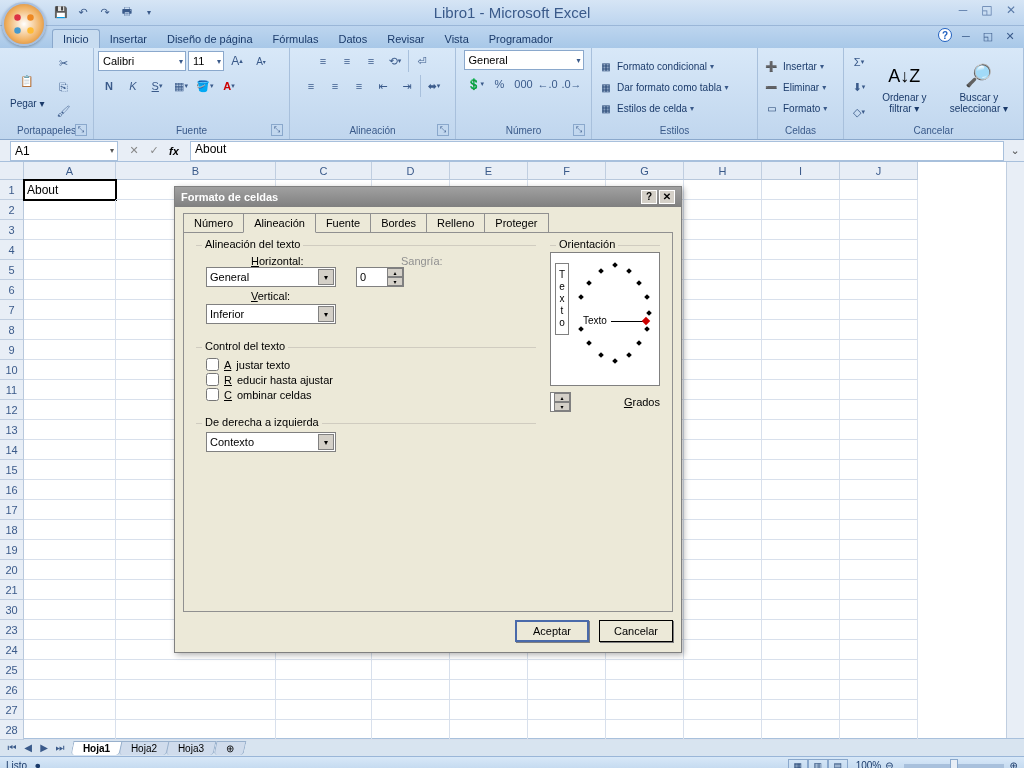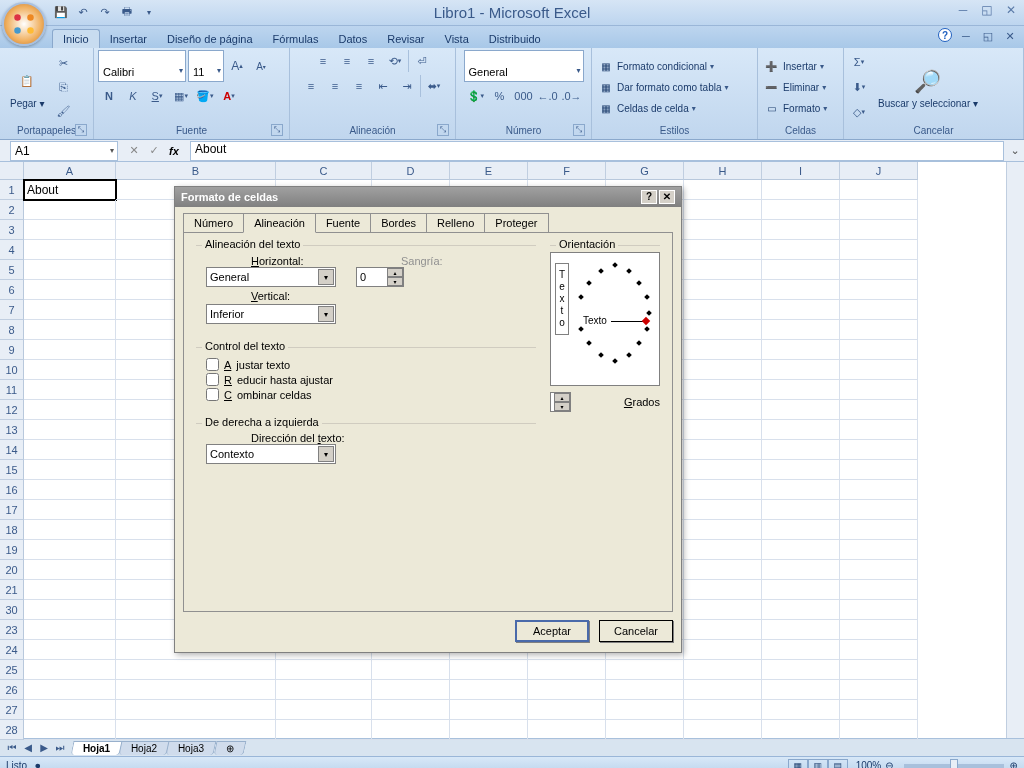--- a/index.html
+++ b/index.html
@@ -27,21 +27,21 @@
 .group { border-right: 1px solid #a8c0dc; display: flex; flex-direction: column; padding: 2px 4px; position: relative; }
 .group-body { flex: 1; display: flex; align-items: center; gap: 2px; }
 .group-label { text-align: center; font-size: 10px; color: #3a5a8a; padding: 1px 0; position: relative; }
 .group-label .launcher { position: absolute; right: 2px; bottom: 1px; width: 12px; height: 12px; border: 1px solid #8aa8cc; font-size: 8px; display:flex;align-items:center;justify-content:center; color:#3a5a8a; cursor:pointer; }
 .big-btn { display: flex; flex-direction: column; align-items: center; padding: 2px 6px; cursor: pointer; }
 .big-btn .ico { width: 32px; height: 32px; display:flex;align-items:center;justify-content:center; }
 .big-btn .lbl { font-size: 10px; color: #1a3a6a; text-align: center; }
 .col { display: flex; flex-direction: column; gap: 2px; }
 .row2 { display: flex; gap: 2px; align-items: center; }
 .mini { width: 22px; height: 22px; border: 1px solid transparent; display:flex;align-items:center;justify-content:center; cursor:pointer; font-size: 11px; color:#3a5a8a; }
-.combo { height: 20px; border: 1px solid #8aa8cc; background: #fff; display: flex; align-items: flex-start; padding: 15px 4px; font-size: 11px; position: relative; }
+.combo { height: 20px; border: 1px solid #8aa8cc; background: #fff; display: flex; align-items: center; padding: 0 4px; font-size: 11px; position: relative; }
 .combo .dd { position: absolute; right: 2px; color: #3a5a8a; font-size: 8px; }
 .style-item { font-size: 10px; color: #1a3a6a; padding: 1px 2px; cursor: pointer; display:flex;align-items:center;gap:3px; white-space:nowrap;}
 .style-item .dd{font-size:8px;color:#3a5a8a;}
 
 
 .formula-bar { height: 22px; background: #e8eef6; border-bottom: 1px solid #a8c0dc; display: flex; align-items: center; }
 .name-box { width: 108px; height: 20px; margin: 1px 0 1px 10px; border: 1px solid #a8c0dc; background: #fff; display: flex; align-items: center; padding: 0 4px; position: relative; font-size:12px; }
 .name-box .dd { position: absolute; right: 3px; font-size: 8px; color: #555; }
 .fx-buttons { display: flex; margin: 0 8px; gap:4px;align-items:center; }
 .fx-buttons span{display:flex;align-items:center;justify-content:center;width:16px;height:16px;}
@@ -144,21 +144,21 @@
 </div>
 
 <div class="ribbon-tabs">
   <div class="ribbon-tab active">Inicio</div>
   <div class="ribbon-tab">Insertar</div>
   <div class="ribbon-tab">Diseño de página</div>
   <div class="ribbon-tab">Fórmulas</div>
   <div class="ribbon-tab">Datos</div>
   <div class="ribbon-tab">Revisar</div>
   <div class="ribbon-tab">Vista</div>
-  <div class="ribbon-tab">Distribuido</div>
+  <div class="ribbon-tab">Programador</div>
   <div class="ribbon-help">
     <span style="color:#2060c0;font-weight:bold;background:#fff;border-radius:50%;border:1px solid #2060c0;width:14px;height:14px;font-size:10px;">?</span>
     <span>─</span>
     <span>◱</span>
     <span>✕</span>
   </div>
 </div>
 
 <div class="ribbon">
 
@@ -261,21 +261,21 @@
             <span>Formato condicional</span>
             <span class="dd">▾</span>
           </div>
       <div class="style-item">
             <span class="icon-box">▦</span>
             <span>Dar formato como tabla</span>
             <span class="dd">▾</span>
           </div>
       <div class="style-item">
             <span class="icon-box">▦</span>
-            <span>Celdas de celda</span>
+            <span>Estilos de celda</span>
             <span class="dd">▾</span>
           </div>
     </div>
       </div>
     <div class="group-label"><span>Estilos</span></div>
   </div>
 
   <div class="group" style="width:86px;">
     <div class="group-body">
         <div class="col" style="gap:3px;">
@@ -298,20 +298,24 @@
       </div>
     <div class="group-label"><span>Celdas</span></div>
   </div>
 
   <div class="group" style="flex:1;">
     <div class="group-body">
       <div class="col" style="gap:3px;">
         <span class="mini">Σ<span style="font-size:7px;">▾</span></span>
         <span class="mini">⬇<span style="font-size:7px;">▾</span></span>
         <span class="mini">◇<span style="font-size:7px;">▾</span></span>
+      </div>
+      <div class="big-btn">
+        <span class="ico" style="font-size:18px;">A↓Z</span>
+        <span class="lbl"><span>Ordenar y filtrar</span> ▾</span>
       </div>
       <div class="big-btn">
         <span class="ico" style="font-size:22px;">🔎</span>
         <span class="lbl"><span>Buscar y seleccionar</span> ▾</span>
       </div>
     </div>
     <div class="group-label"><span>Cancelar</span></div>
   </div>
 </div>
 
@@ -802,21 +806,20 @@
 
       <div class="fieldset" style="border:none;border-top:1px solid #d0ccc0;">
         <span class="fieldset-legend">Control del texto</span>
         <label class="chk"><input type="checkbox" style=""><u>A</u>justar texto</label>
         <label class="chk"><input type="checkbox" style=""><u>R</u>educir hasta ajustar</label>
         <label class="chk"><input type="checkbox" style=""><u>C</u>ombinar celdas</label>
       </div>
 
       <div class="fieldset" style="border:none;border-top:1px solid #d0ccc0;">
         <span class="fieldset-legend">De derecha a izquierda</span>
-        <div class="fld-label">Dirección del <u>t</u>exto:</div>
         <div class="sel">
             <span>Contexto</span>
             <span class="dd">▾</span>
           </div>
       </div>
     </div>
 
     <div class="orient-box">
       <div class="fieldset" style="border:none;border-top:1px solid #d0ccc0;padding:6px 0 0 0;">
         <span class="fieldset-legend">Orientación</span>

